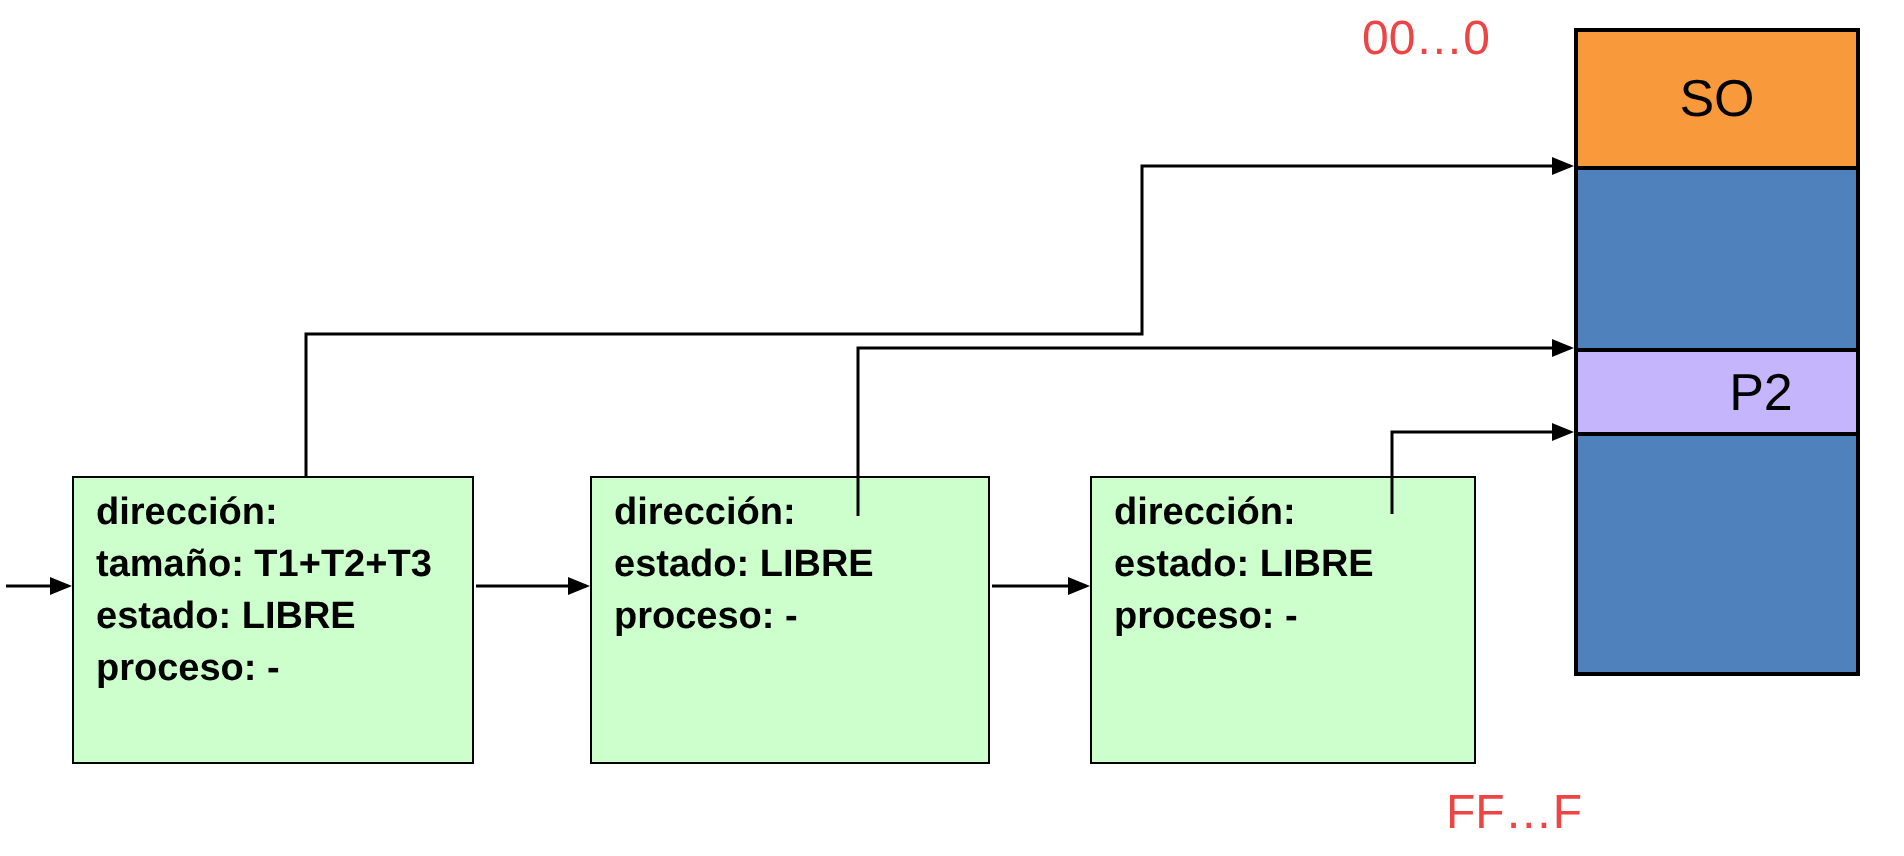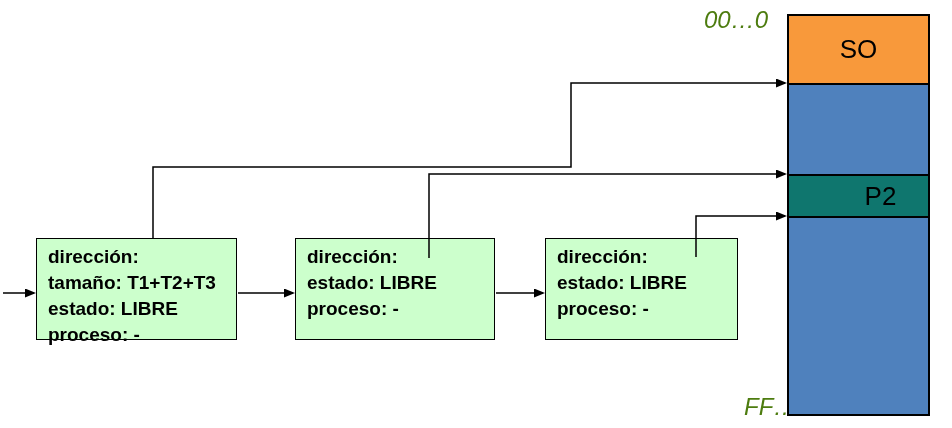--- a/index.html
+++ b/index.html
@@ -7,37 +7,37 @@
     position:relative;
     width:952px;height:428px;
     background:#fff;
     font-family:"Liberation Sans","DejaVu Sans",sans-serif;
     overflow:hidden;
   }
   
   #wires{position:absolute;left:0;top:0;width:952px;height:428px;pointer-events:none;z-index:3;}
   
   .membar{
-    position:absolute;left:787px;top:14px;width:143px;height:402px;
+    position:absolute;left:787px;top:14px;width:143px;height:324px;
     border:2px solid #000;box-sizing:border-box;
     display:flex;flex-direction:column;z-index:1;
   }
   .seg{width:100%;box-sizing:border-box;display:flex;align-items:center;justify-content:center;
        font-size:26px;color:#000;}
   .seg-so{height:67px;}
   .seg-free1{height:91px;border-top:2px solid #000;}
   .seg-p2{height:42px;border-top:2px solid #000;}
   .seg-free2{flex:1;border-top:2px solid #000;}
   
-  .addr{position:absolute;font-size:24px;color:#4d7c0f;text-align:right;width:110px;font-style:italic;}
+  .addr{position:absolute;font-size:24px;color:#ef4444;text-align:center;width:110px;}
   .addr-top{left:658px;top:6px;}
   .addr-bottom{left:702px;top:393px;}
   
   .node{
-    position:absolute;top:238px;height:102px;
+    position:absolute;top:238px;height:144px;
     border:1.5px solid #000;box-sizing:border-box;
     padding:5px 0 0 11px;z-index:2;
   }
   .node-1{left:36px;width:201px;}
   .node-2{left:295px;width:200px;}
   .node-3{left:545px;width:193px;}
   .nline{font-size:19px;line-height:26px;color:#000;white-space:pre;}
   .lab{font-weight:bold;white-space:pre;}
   .val{font-weight:bold;white-space:pre;}
   .val2{font-weight:bold;white-space:pre;}
@@ -50,21 +50,21 @@
   <div class="addr addr-top">00…0</div>
   <div class="addr addr-bottom">FF…F</div>
 
   <div class="membar">
     <div class="seg seg-so" style="background-color: rgb(248, 153, 59);">
       <span>SO</span>
     </div>
     <div class="seg seg-free1" style="background-color: rgb(79, 129, 189);">
       <span></span>
     </div>
-    <div class="seg seg-p2" style="background-color: #0f766e; padding-left: 44px;">
+    <div class="seg seg-p2" style="background-color: #c4b5fd; padding-left: 44px;">
       <span>P2</span>
     </div>
     <div class="seg seg-free2" style="background-color: rgb(79, 129, 189);">
       <span></span>
     </div>
   </div>
 
   <div class="node node-1" style="background-color: rgb(204, 255, 204);">
     <div class="nline"><span class="lab">dirección:</span><span class="val"></span></div>
     <div class="nline"><span class="lab">tamaño:</span><span class="val"> T1+T2+T3</span></div>

